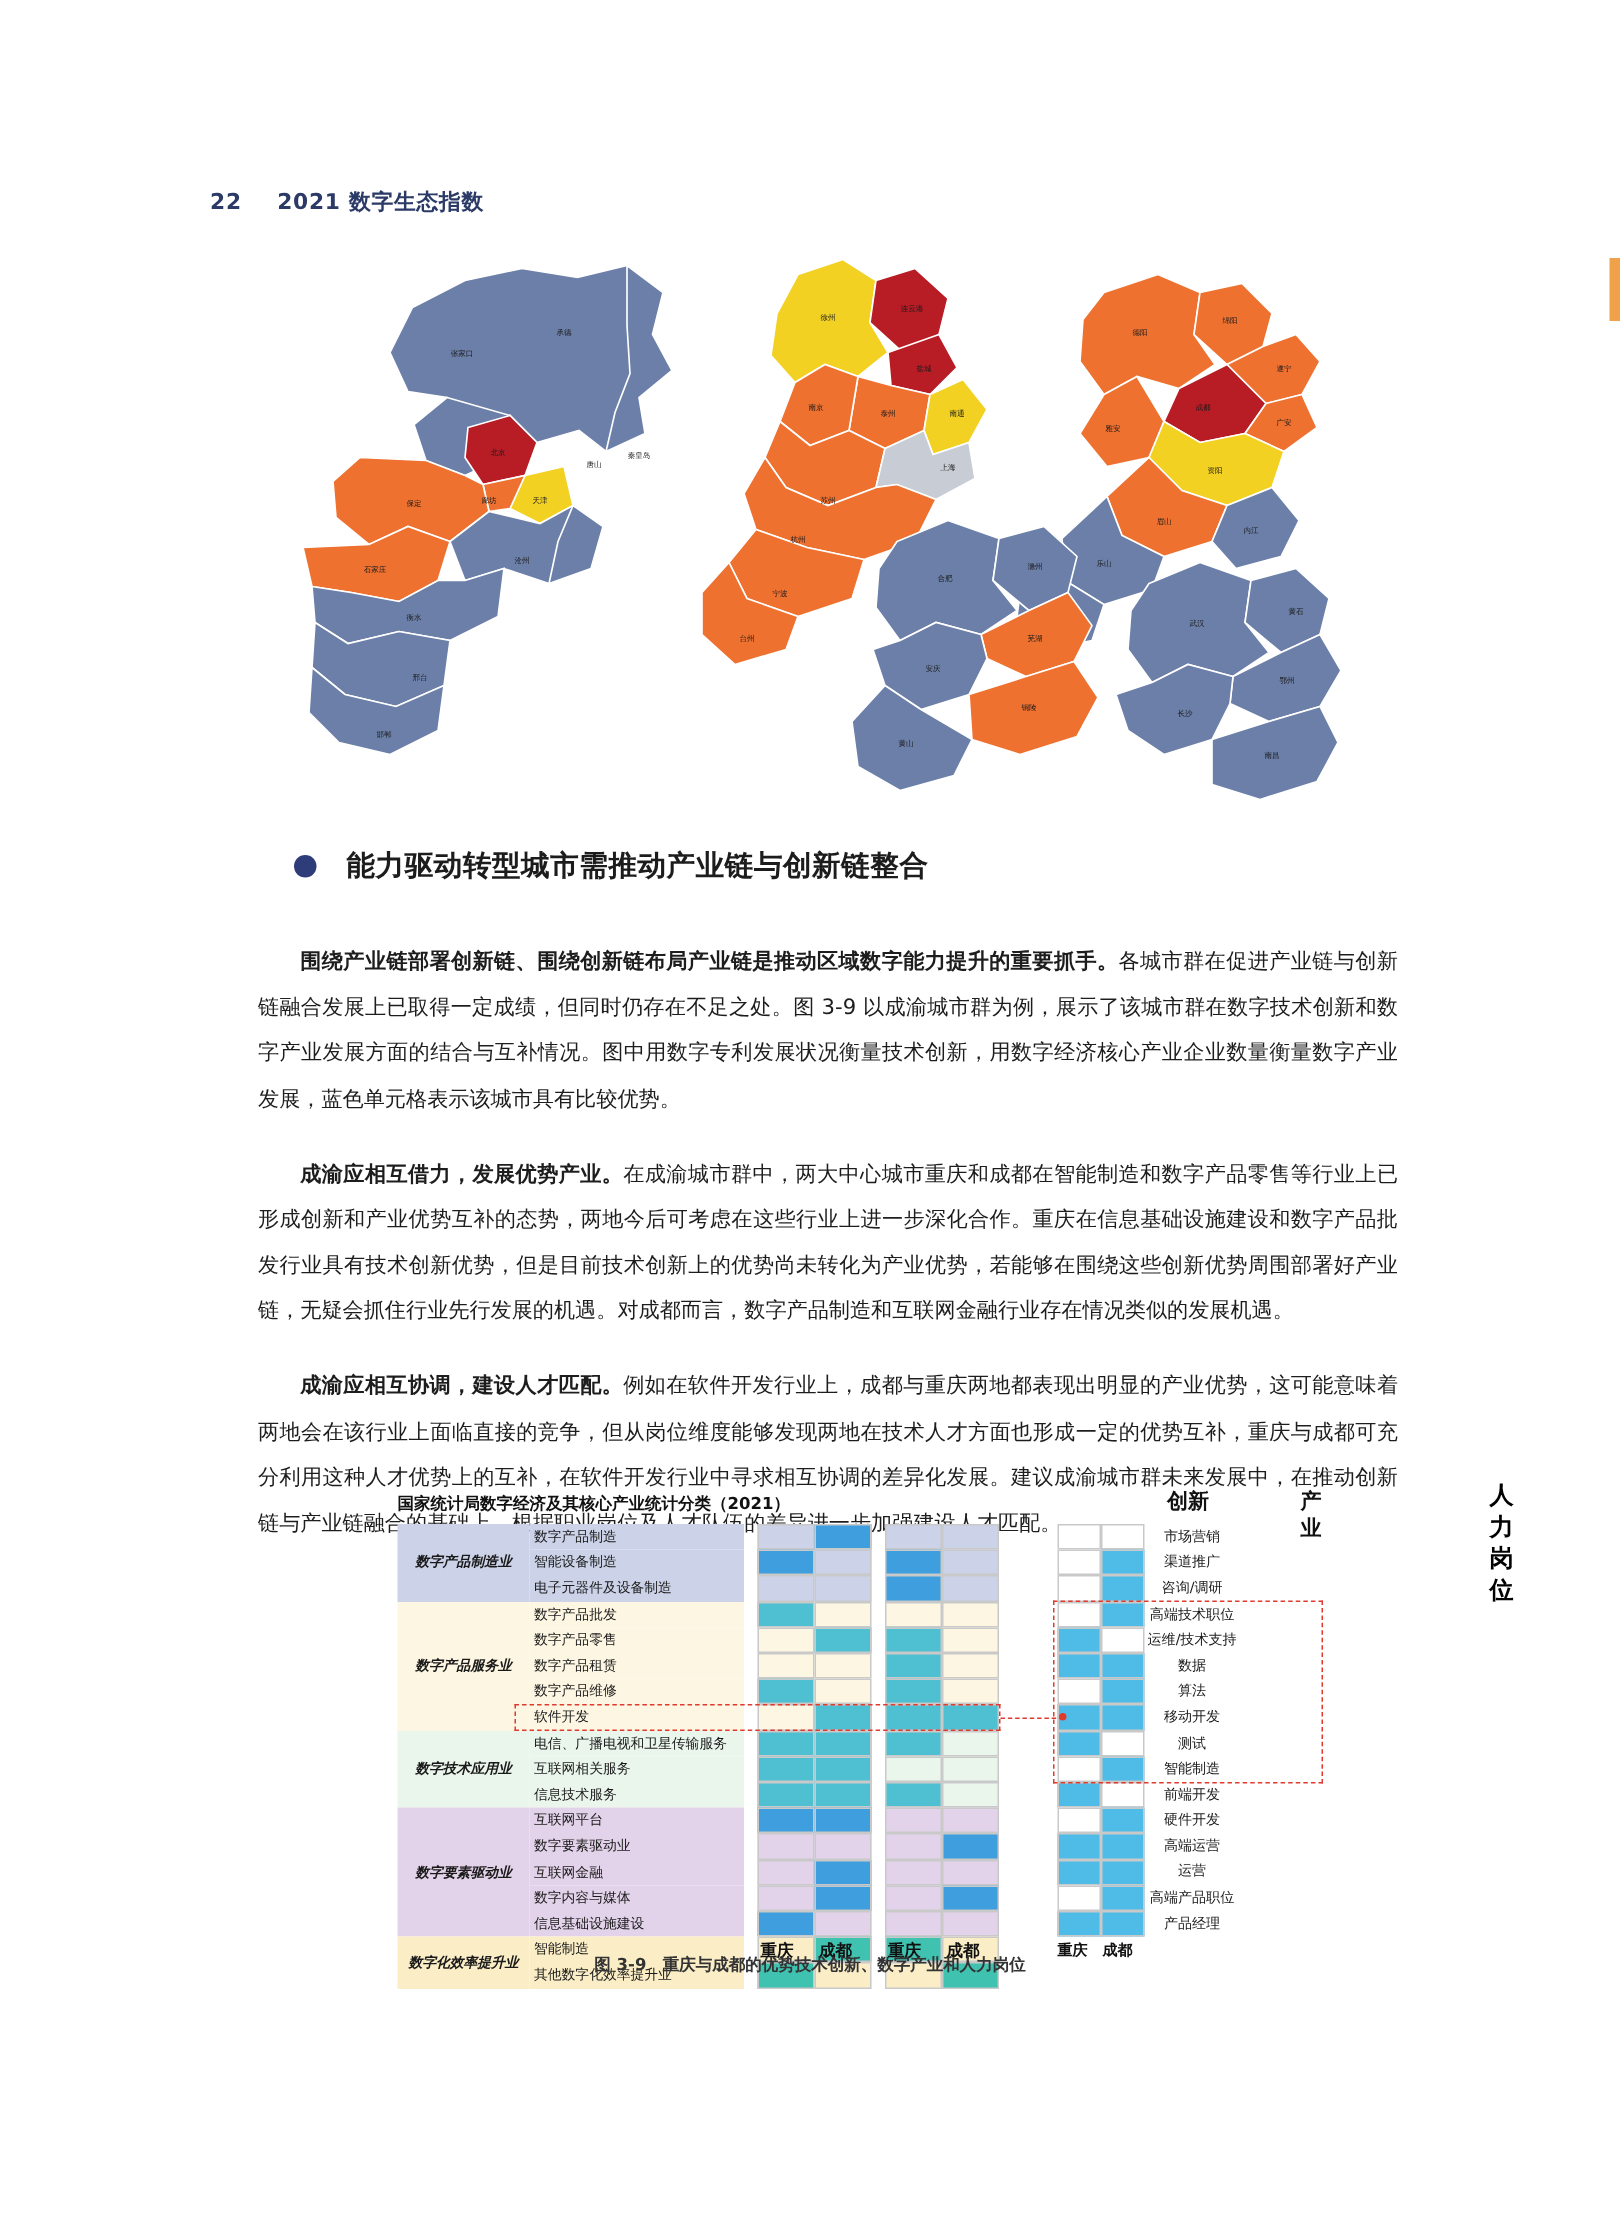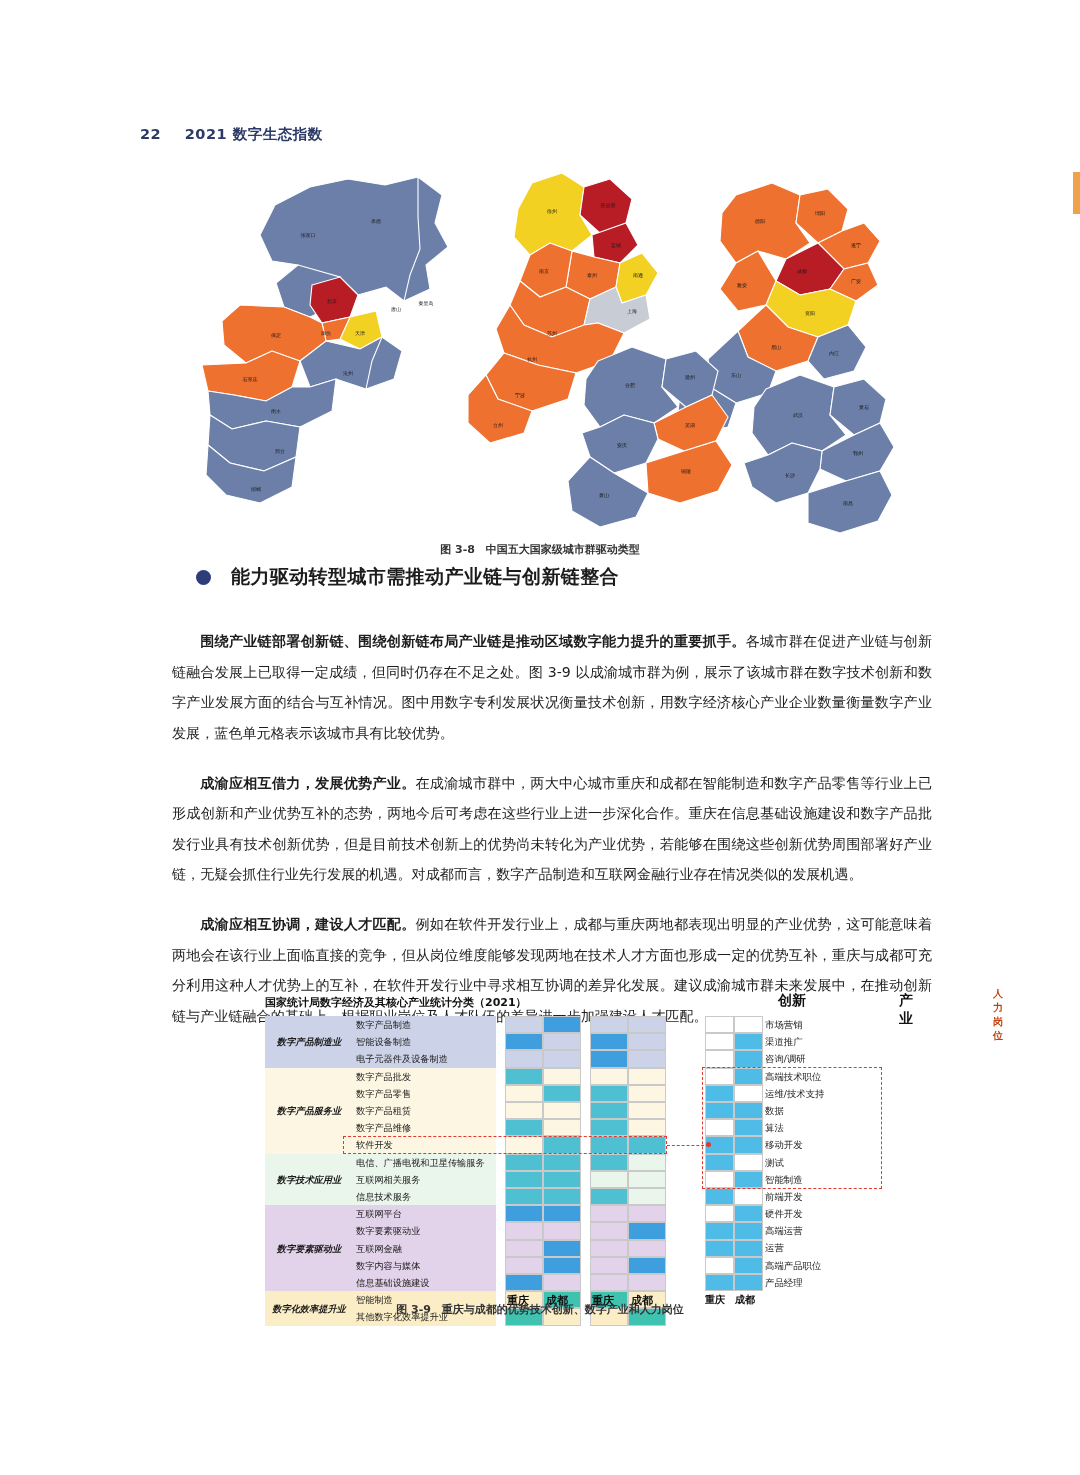--- a/index.html
+++ b/index.html
@@ -53,41 +53,41 @@
   .para b{font-weight:bold;}
 
   
   .fig39{position:absolute;left:265px;top:995px;width:600px;height:310px;}
 
   .f39-title{
     position:absolute;left:0;top:0;width:268px;
     font-size:11px;font-weight:bold;color:#111;white-space:nowrap;
   }
   .f39-hd-innov{position:absolute;left:513px;top:-3px;font-size:14px;font-weight:bold;color:#111;}
-  .f39-hd-indus{position:absolute;left:602px;top:-3px;font-size:14px;font-weight:bold;color:#111;margin-left:32px;}
-  .f39-hd-hr{position:absolute;left:728px;top:-8px;font-size:10px;font-weight:bold;color:#c2410c;}
+  .f39-hd-indus{position:absolute;left:602px;top:-3px;font-size:14px;font-weight:bold;color:#111;}
+  .f39-hd-hr{position:absolute;left:728px;top:-8px;font-size:16px;font-weight:bold;color:#000000;}
 
   .classtable{position:absolute;left:0;top:21px;width:231px;border-collapse:collapse;}
   .classtable td{
     font-size:9.2px;color:#1a1a1a;padding:0 3px;height:17.2px;
     line-height:17.2px;white-space:nowrap;vertical-align:middle;
   }
   .cat-cell{font-weight:bold;font-size:9.6px;text-align:center;width:82px;font-style:italic;}
 
   .grid{position:absolute;top:21px;}
   .grid .cell{
     position:absolute;width:38px;height:17.2px;
     border:.7px solid #c9c9c9;box-sizing:border-box;
   }
   .grid-innov{left:240px;}
   .grid-indus{left:325px;}
   .grid-hr{left:440px;}
 
   .hrgrid .cell{width:29px;height:17.2px;}
-  .hr-labels{position:absolute;left:500px;top:21px;}
+  .hr-labels{position:absolute;left:500px;top:21px;text-align:center;}
   .hr-labels div{
     height:17.2px;line-height:17.2px;font-size:9.4px;color:#1a1a1a;white-space:nowrap;
   }
 
   .axlabel{position:absolute;font-size:11px;font-weight:bold;color:#111;}
 
   .dash-box{
     position:absolute;border:1.4px dashed #e03a2f;box-sizing:border-box;
   }
   .dash-line{position:absolute;border-top:1.4px dashed #e03a2f;}
@@ -215,24 +215,20 @@
             <text x="684" y="244">黄石</text>
           <text x="678" y="290">鄂州</text>
             <text x="610" y="312">长沙</text>
           <text x="668" y="340">南昌</text>
         </g>
       </g>
     </svg>
   </div>
 
 
-  <div class="figcap" style="left:0;top:542px;">
-    <span class="num">图 3-8</span>
-    <span>中国五大国家级城市群驱动类型</span>
-  </div>
 
   <div class="bullet-head">
     <span class="bullet-dot"></span>
     <span class="bullet-text">能力驱动转型城市需推动产业链与创新链整合</span>
   </div>
 
   <div class="body-col">
     <p class="para">
       <b>围绕产业链部署创新链、围绕创新链布局产业链是推动区域数字能力提升的重要抓手。</b><span>各城市群在促进产业链与创新链融合发展上已取得一定成绩，但同时仍存在不足之处。图 3-9 以成渝城市群为例，展示了该城市群在数字技术创新和数字产业发展方面的结合与互补情况。图中用数字专利发展状况衡量技术创新，用数字经济核心产业企业数量衡量数字产业发展，蓝色单元格表示该城市具有比较优势。</span>
     </p>

